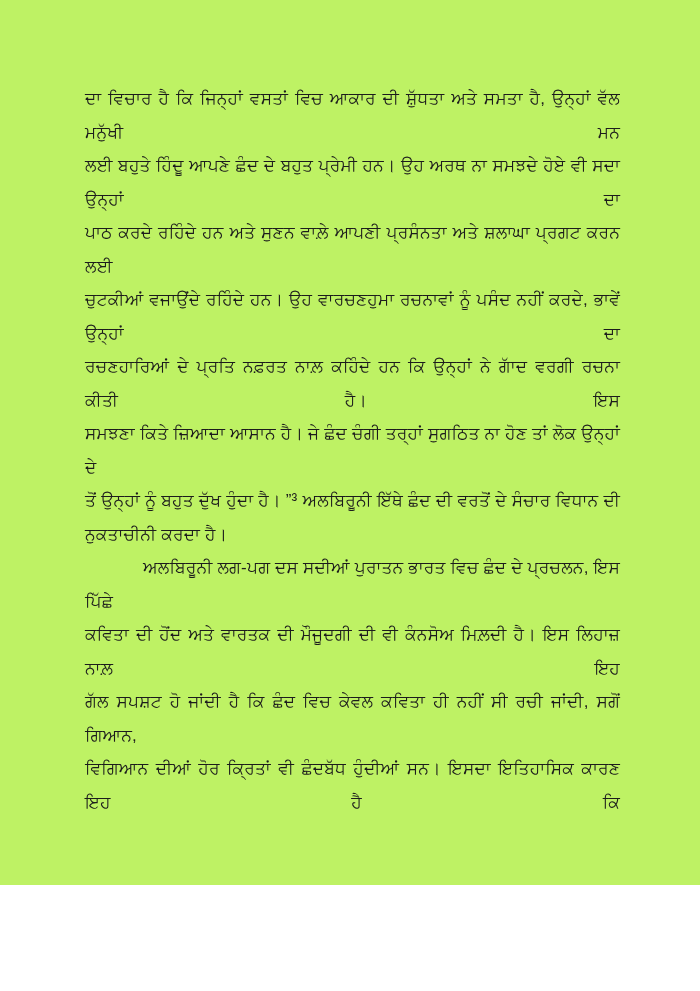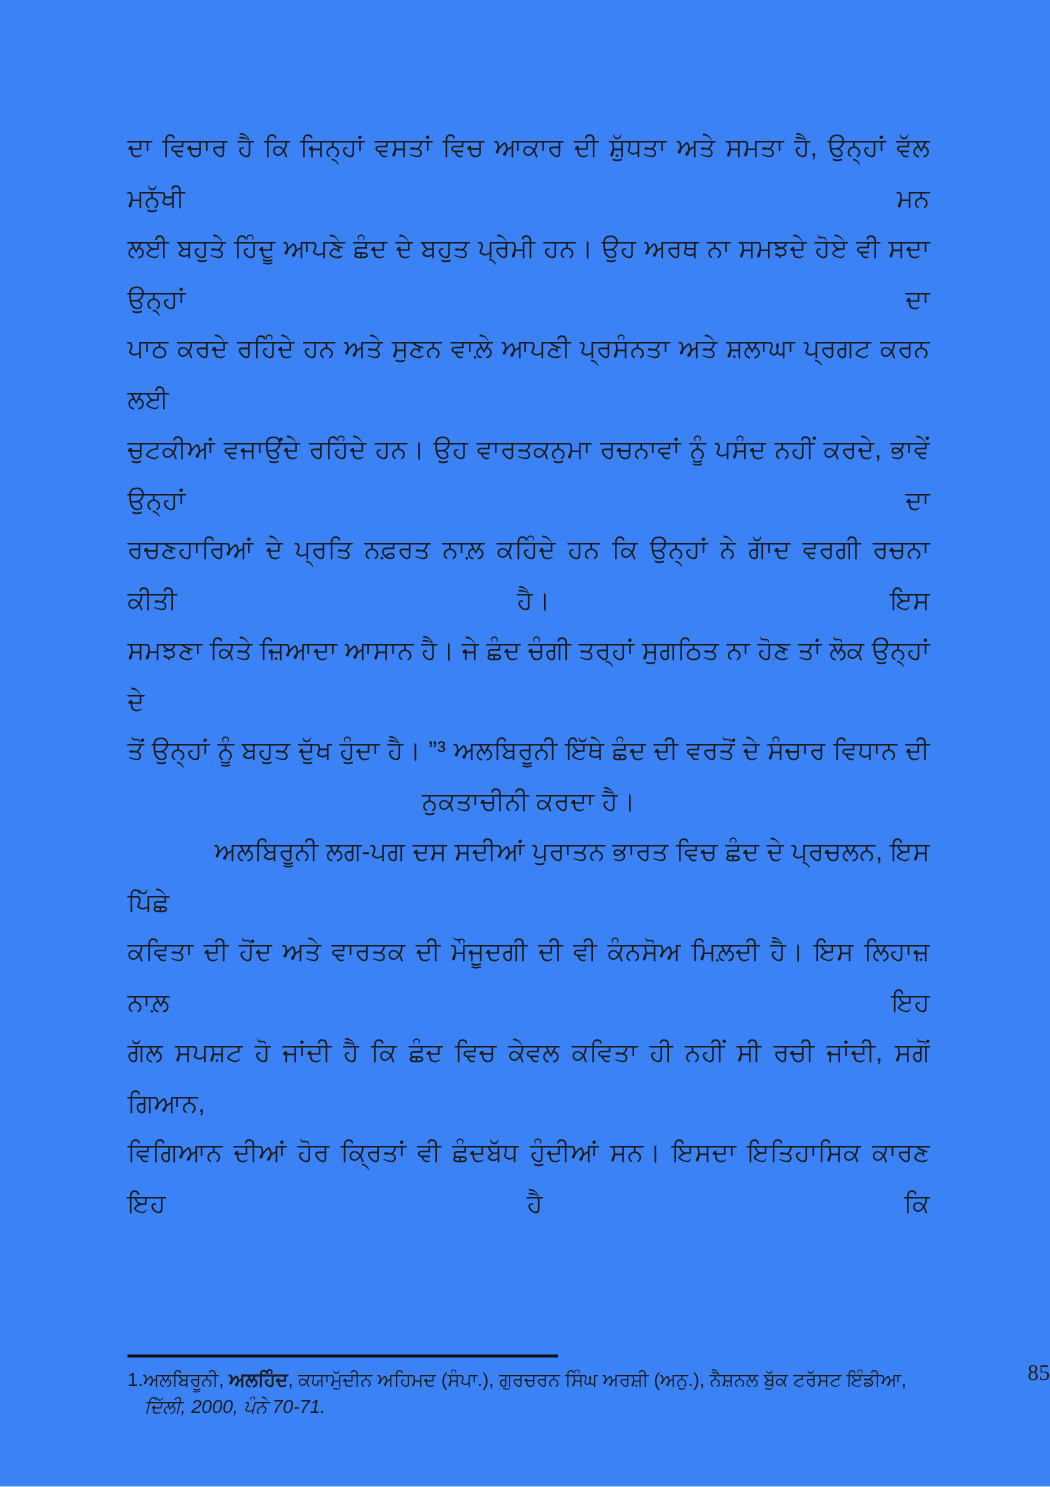--- a/index.html
+++ b/index.html
@@ -3,37 +3,37 @@
 <meta charset="utf-8">
 <style>
   html, body {
     margin: 0;
     padding: 0;
     background: #ffffff;
   }
   .page {
     position: relative;
     width: 700px;
-    height: 991px;
-    background: #3b82f6;
+    height: 885px;
+    background: #bef264;
     font-family: "Liberation Sans", "DejaVu Sans", sans-serif;
     color: #1c1c1c;
     overflow: hidden;
   }
   .text-block {
     position: absolute;
     left: 85px;
     top: 82px;
     width: 535px;
   }
   .line {
     font-size: 17px;
     line-height: 33.5px;
     white-space: nowrap;
-    text-align: center;
+    text-align: left;
     letter-spacing: 0.2px;
   }
   .line.j {
     white-space: normal;
     text-align: justify;
     text-align-last: justify;
   }
   .line.indent {
     text-indent: 58px;
   }
@@ -74,21 +74,21 @@
 </style>
 </head>
 <body>
 
 <div class="page">
 
   <div class="text-block">
     <div class="line j">ਦਾ ਵਿਚਾਰ ਹੈ ਕਿ ਜਿਨ੍ਹਾਂ ਵਸਤਾਂ ਵਿਚ ਆਕਾਰ ਦੀ ਸ਼ੁੱਧਤਾ ਅਤੇ ਸਮਤਾ ਹੈ, ਉਨ੍ਹਾਂ ਵੱਲ ਮਨੁੱਖੀ ਮਨ</div>
     <div class="line j">ਲਈ ਬਹੁਤੇ ਹਿੰਦੂ ਆਪਣੇ ਛੰਦ ਦੇ ਬਹੁਤ ਪ੍ਰੇਮੀ ਹਨ। ਉਹ ਅਰਥ ਨਾ ਸਮਝਦੇ ਹੋਏ ਵੀ ਸਦਾ ਉਨ੍ਹਾਂ ਦਾ</div>
     <div class="line j">ਪਾਠ ਕਰਦੇ ਰਹਿੰਦੇ ਹਨ ਅਤੇ ਸੁਣਨ ਵਾਲ਼ੇ ਆਪਣੀ ਪ੍ਰਸੰਨਤਾ ਅਤੇ ਸ਼ਲਾਘਾ ਪ੍ਰਗਟ ਕਰਨ ਲਈ</div>
-    <div class="line j">ਚੁਟਕੀਆਂ ਵਜਾਉਂਦੇ ਰਹਿੰਦੇ ਹਨ। ਉਹ ਵਾਰਤਕਨੁਮਾ ਰਚਨਾਵਾਂ ਨੂੰ ਪਸੰਦ ਨਹੀਂ ਕਰਦੇ, ਭਾਵੇਂ ਉਨ੍ਹਾਂ ਦਾ</div>
+    <div class="line j">ਚੁਟਕੀਆਂ ਵਜਾਉਂਦੇ ਰਹਿੰਦੇ ਹਨ। ਉਹ ਵਾਰਚਣਹੁਮਾ ਰਚਨਾਵਾਂ ਨੂੰ ਪਸੰਦ ਨਹੀਂ ਕਰਦੇ, ਭਾਵੇਂ ਉਨ੍ਹਾਂ ਦਾ</div>
     <div class="line j">ਰਚਣਹਾਰਿਆਂ ਦੇ ਪ੍ਰਤਿ ਨਫ਼ਰਤ ਨਾਲ਼ ਕਹਿੰਦੇ ਹਨ ਕਿ ਉਨ੍ਹਾਂ ਨੇ ਗਾੱਦ ਵਰਗੀ ਰਚਨਾ ਕੀਤੀ ਹੈ। ਇਸ</div>
     <div class="line j">ਸਮਝਣਾ ਕਿਤੇ ਜ਼ਿਆਦਾ ਆਸਾਨ ਹੈ। ਜੇ ਛੰਦ ਚੰਗੀ ਤਰ੍ਹਾਂ ਸੁਗਠਿਤ ਨਾ ਹੋਣ ਤਾਂ ਲੋਕ ਉਨ੍ਹਾਂ ਦੇ</div>
     <div class="line j">ਤੋਂ ਉਨ੍ਹਾਂ ਨੂੰ ਬਹੁਤ ਦੁੱਖ ਹੁੰਦਾ ਹੈ। ”³ ਅਲਬਿਰੂਨੀ ਇੱਥੇ ਛੰਦ ਦੀ ਵਰਤੋਂ ਦੇ ਸੰਚਾਰ ਵਿਧਾਨ ਦੀ</div>
     <div class="line">ਨੁਕਤਾਚੀਨੀ ਕਰਦਾ ਹੈ।</div>
     <div class="line j indent">ਅਲਬਿਰੂਨੀ ਲਗ-ਪਗ ਦਸ ਸਦੀਆਂ ਪੁਰਾਤਨ ਭਾਰਤ ਵਿਚ ਛੰਦ ਦੇ ਪ੍ਰਚਲਨ, ਇਸ ਪਿੱਛੇ</div>
     <div class="line j">ਕਵਿਤਾ ਦੀ ਹੋਂਦ ਅਤੇ ਵਾਰਤਕ ਦੀ ਮੌਜੂਦਗੀ ਦੀ ਵੀ ਕੰਨਸੋਅ ਮਿਲ਼ਦੀ ਹੈ। ਇਸ ਲਿਹਾਜ਼ ਨਾਲ਼ ਇਹ</div>
     <div class="line j">ਗੱਲ ਸਪਸ਼ਟ ਹੋ ਜਾਂਦੀ ਹੈ ਕਿ ਛੰਦ ਵਿਚ ਕੇਵਲ ਕਵਿਤਾ ਹੀ ਨਹੀਂ ਸੀ ਰਚੀ ਜਾਂਦੀ, ਸਗੋਂ ਗਿਆਨ,</div>
     <div class="line j">ਵਿਗਿਆਨ ਦੀਆਂ ਹੋਰ ਕ੍ਰਿਤਾਂ ਵੀ ਛੰਦਬੱਧ ਹੁੰਦੀਆਂ ਸਨ। ਇਸਦਾ ਇਤਿਹਾਸਿਕ ਕਾਰਣ ਇਹ ਹੈ ਕਿ</div>
 
   </div>

